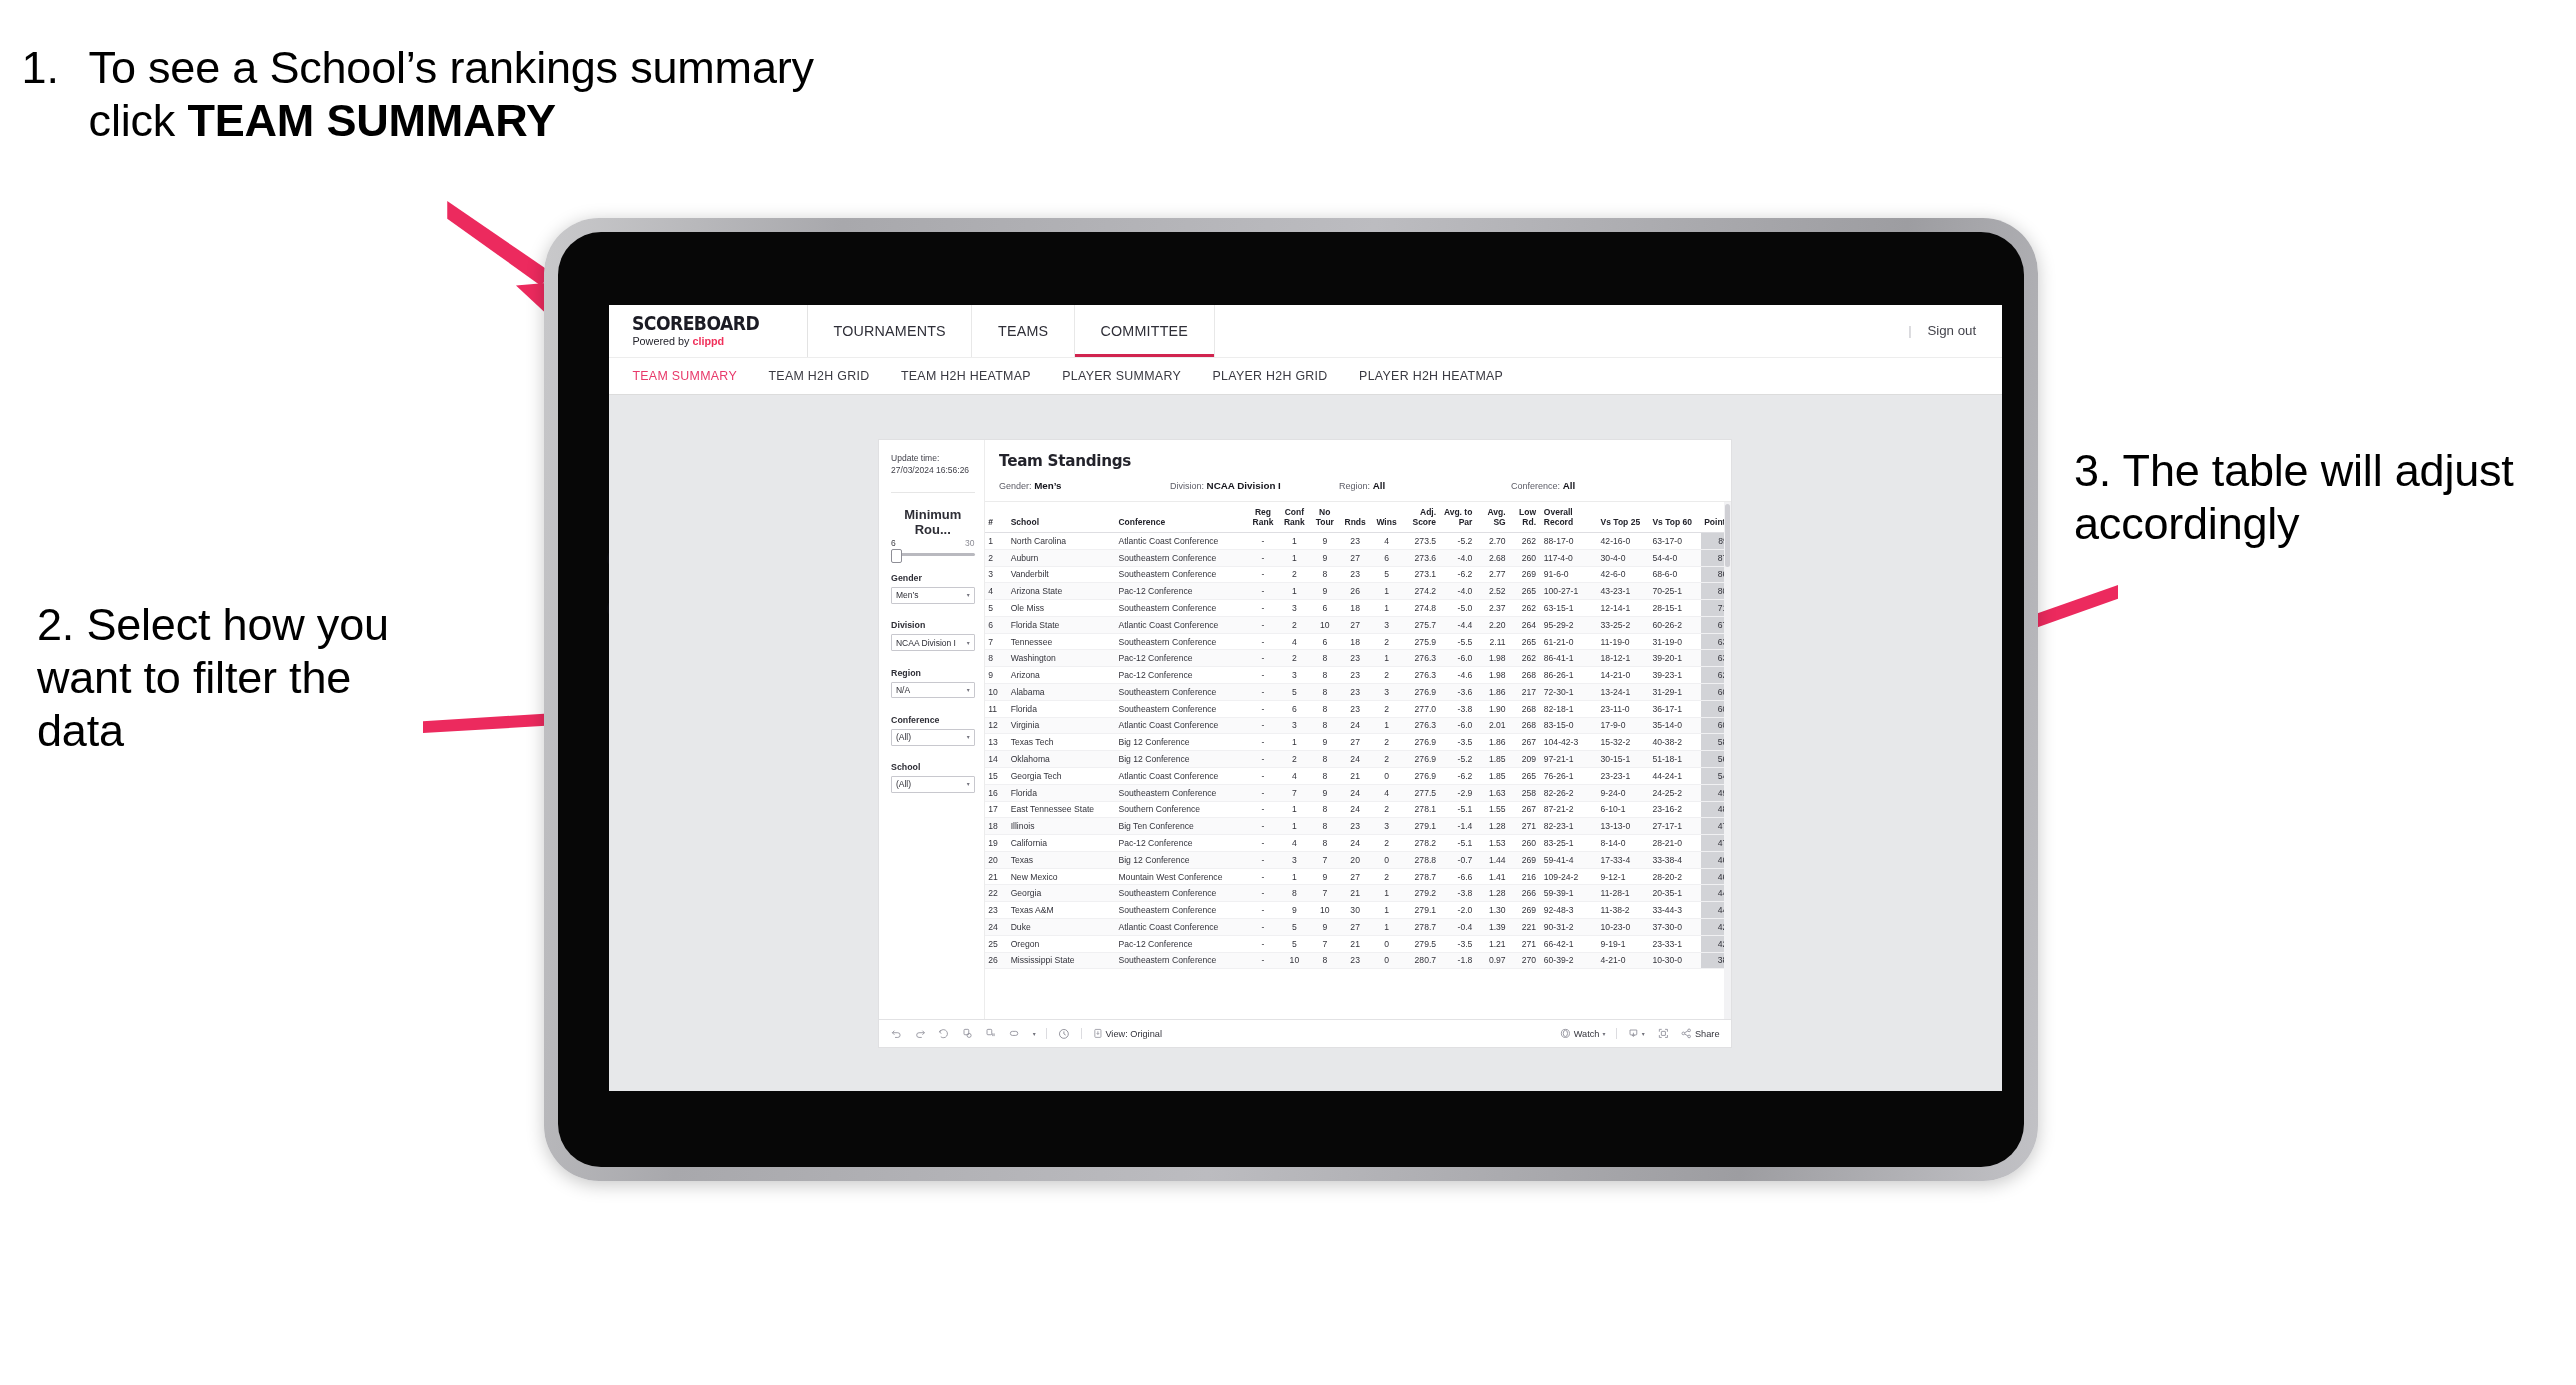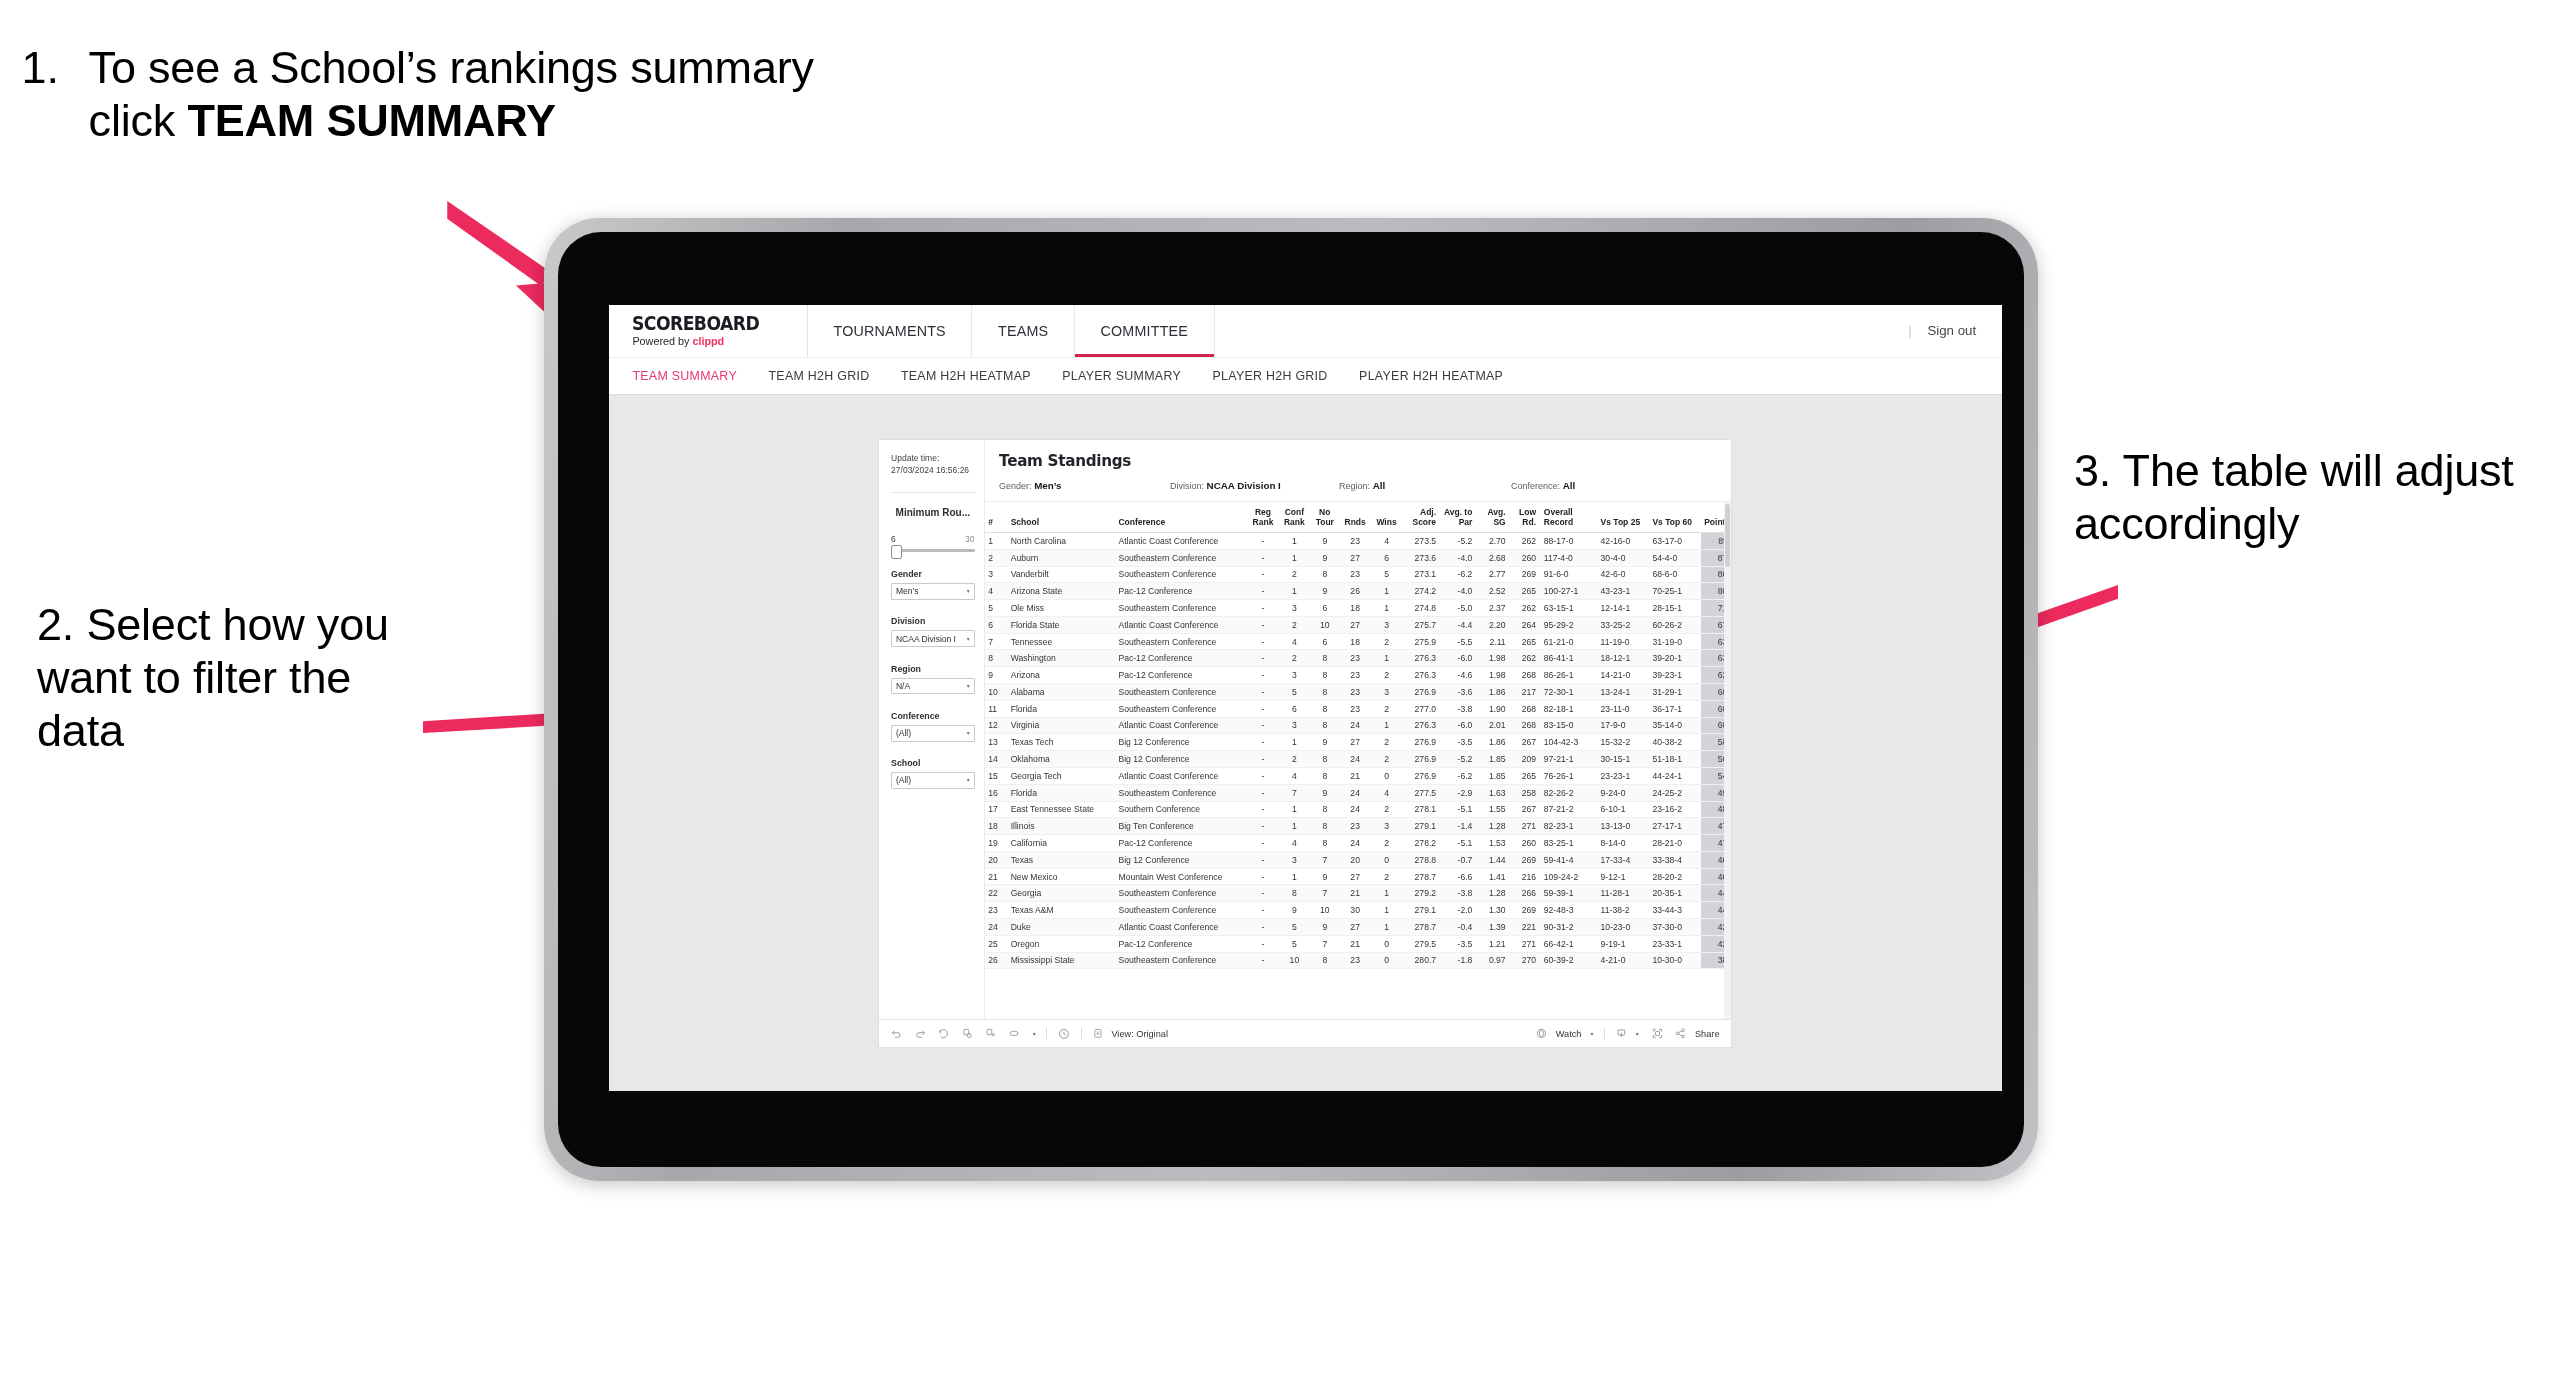--- a/index.html
+++ b/index.html
@@ -183,21 +183,21 @@
     border: 1px solid #c8c8ce;
     background: #fff;
     border-radius: 1px;
     display: flex; align-items: center;
     padding: 0 3.9px;
     font-size: 8.5px;
     color: #2e2e36;
     justify-content: space-between;
   }
   .filter-select .caret { font-size: 5.9px; color: #767680; }
-  .slider-title { font-size: 10px; font-weight: 700; color:#2e2e36; text-align: center; margin-bottom: 16px; }
+  .slider-title { font-size: 13px; font-weight: 700; color:#2e2e36; text-align: center; margin-bottom: 1px; }
   .slider-row { display: flex; justify-content: space-between; font-size: 8.5px; color:#3b3b42; margin-bottom:2.9px;}
   .slider-row .hi { color: #8b8b94; }
   .slider-track {
     height: 3.9px; background: #b9b9bf; border-radius: 2px; position: relative; margin-top: 4.9px;
   }
   .slider-knob {
     position: absolute; left: 0; top: -3.9px;
     width: 8.8px; height: 11.8px; border-radius: 2px;
     background: #ffffff; border: 1px solid #8e8e96;
   }
@@ -292,21 +292,21 @@
     height: 26.5px;
     border-top: 1px solid #e2e2e4;
     background: #ffffff;
     display: flex; align-items: center;
     padding: 0 11.8px;
     font-size: 9.2px; color: #4b4b54;
   }
   .tb-group { display: flex; align-items: center; gap: 12.8px; }
   .tb-icon { display: inline-flex; align-items: center; justify-content: center; color: #90909a; }
   .tb-sep { width: 1px; height: 11.8px; background: #dcdce0; margin: 0 10.8px; }
-  .tb-text { color: #33333b; display: inline-flex; align-items: center; gap: 9px; }
+  .tb-text { color: #33333b; display: inline-flex; align-items: center; gap: 3px; }
   #toolbar-spacer { flex: 1; }
   .tb-caret { font-size: 5.9px; color: #72727c; }
 </style>
 </head>
 <body>
 
 <div class="annot" id="annot-1">
   <span class="num">1.</span>
   <span class="body"><span>To see a School’s rankings summary click </span><b>TEAM SUMMARY</b></span>
 </div>

